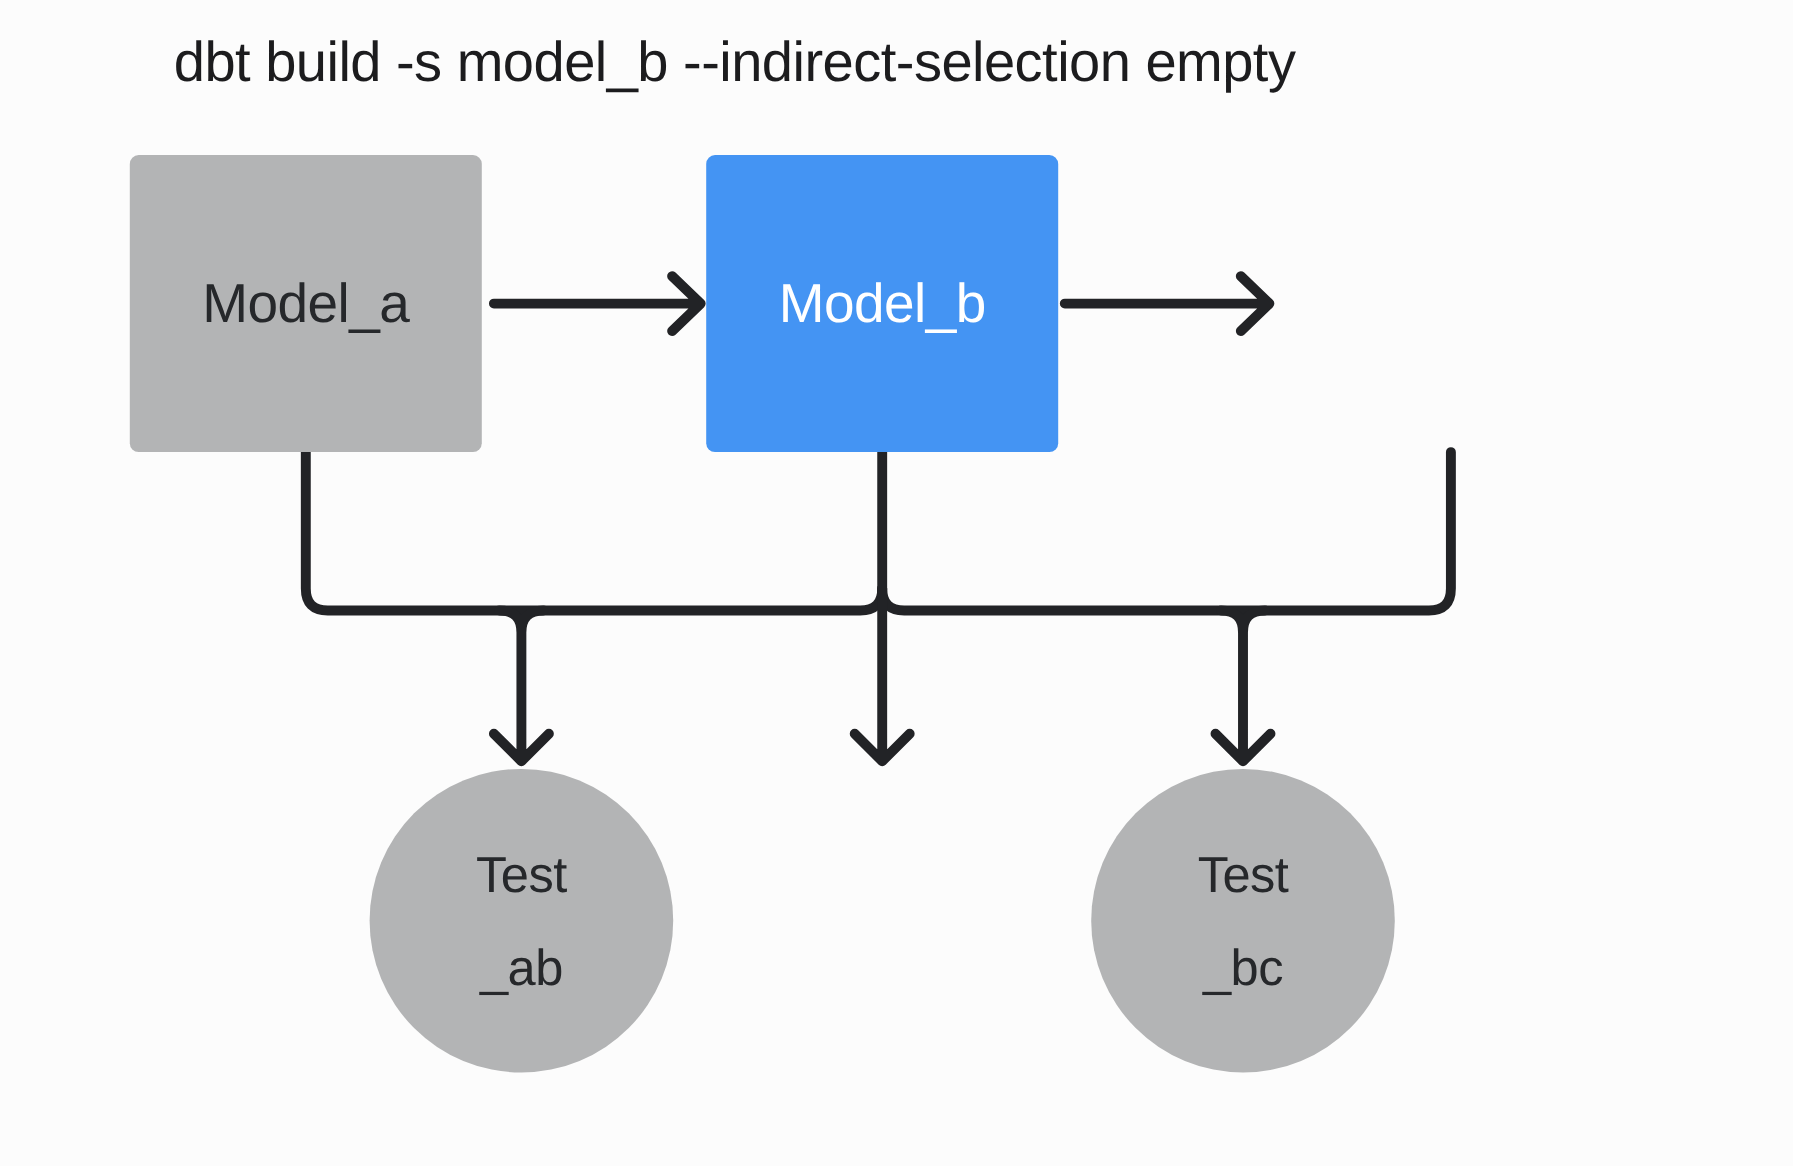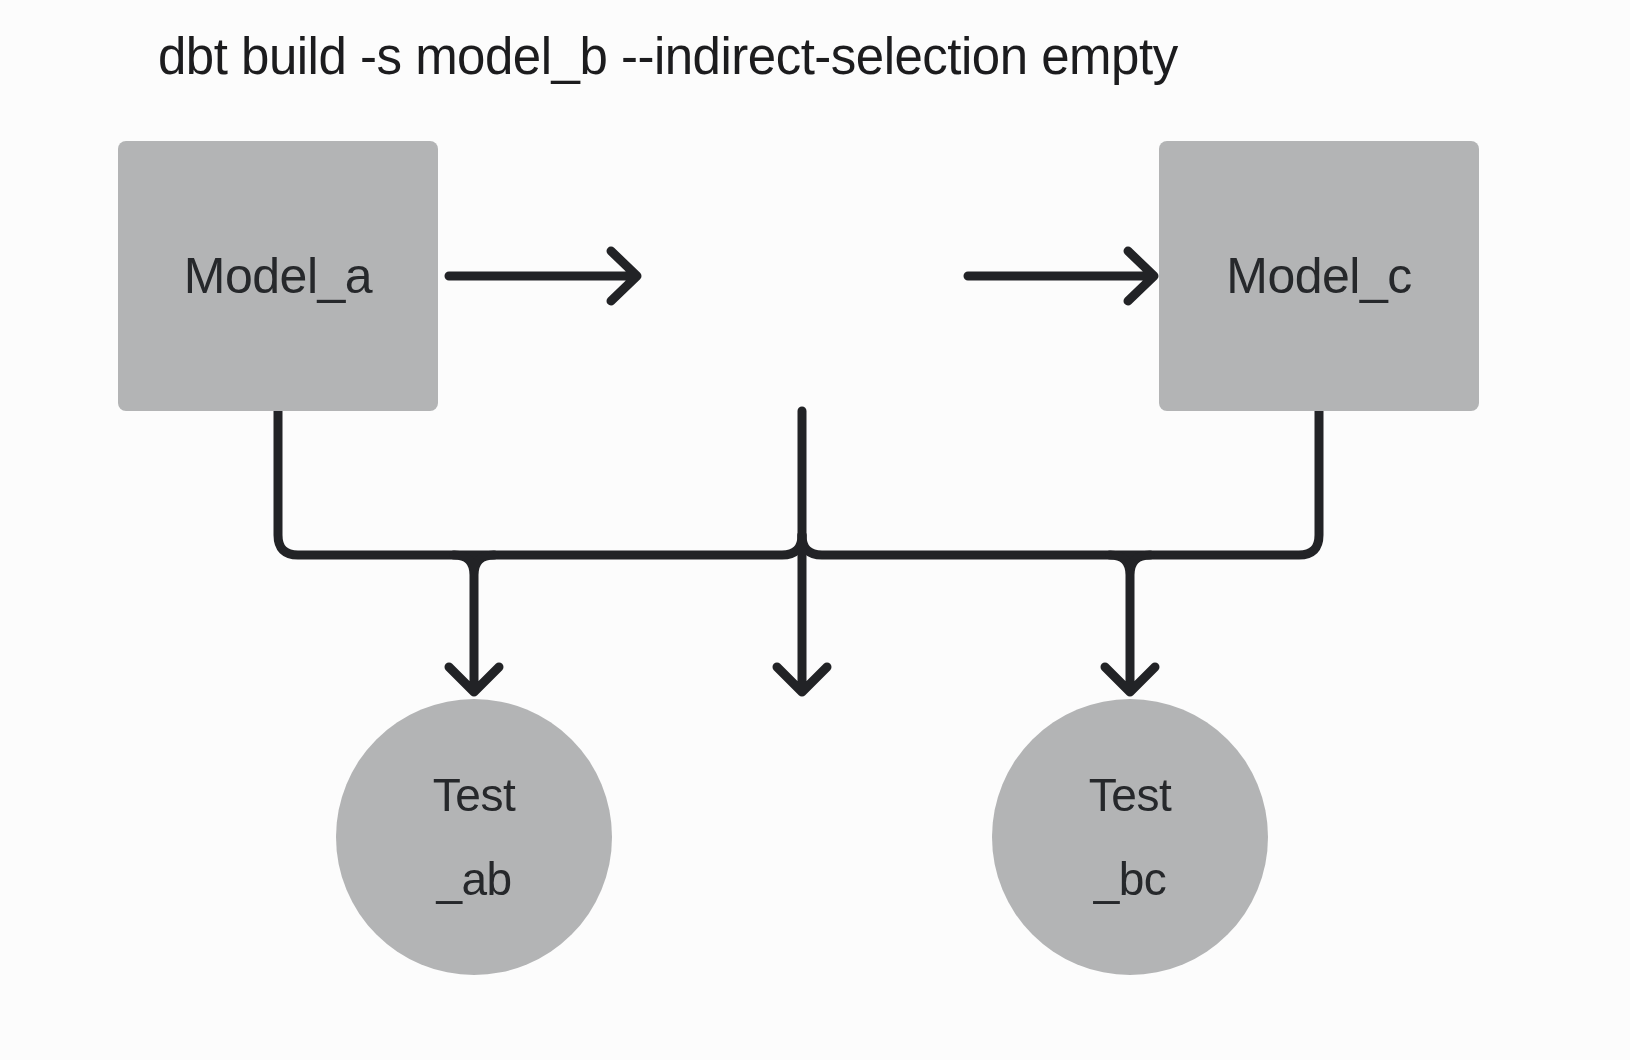--- a/index.html
+++ b/index.html
@@ -84,24 +84,24 @@
     <path d="M 1319 411 V 535 Q 1319 555 1299 555 H 822 Q 802 555 802 535"></path>
     <path d="M 802 411 V 692 M 777 667 L 802 692 L 827 667"></path>
     <path d="M 454 555 Q 474 555 474 575 V 692 M 494 555 Q 474 555 474 575 M 449 667 L 474 692 L 499 667"></path>
     <path d="M 1110 555 Q 1130 555 1130 575 V 692 M 1150 555 Q 1130 555 1130 575 M 1105 667 L 1130 692 L 1155 667"></path>
   </svg>
 
   <div class="node box" style="left:118px">
     <div>Model_a</div>
   </div>
 
+  <div class="node box selected" style="left:642px">
+    <div>Model_b</div>
+  </div>
 
-  <div class="node box" style="left:1159px">
-    <div>Model_c</div>
-  </div>
 
   <div class="node circle" style="left:336px">
     <div>Test</div>
     <div>_ab</div>
   </div>
 
 
   <div class="node circle" style="left:992px">
     <div>Test</div>
     <div>_bc</div>

